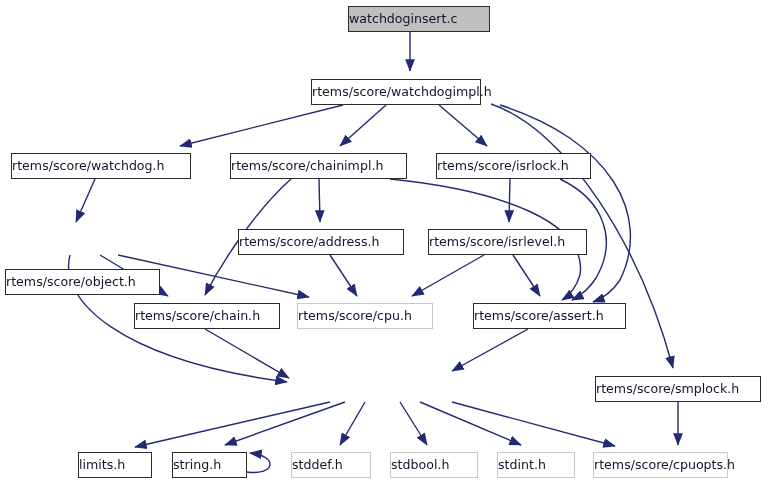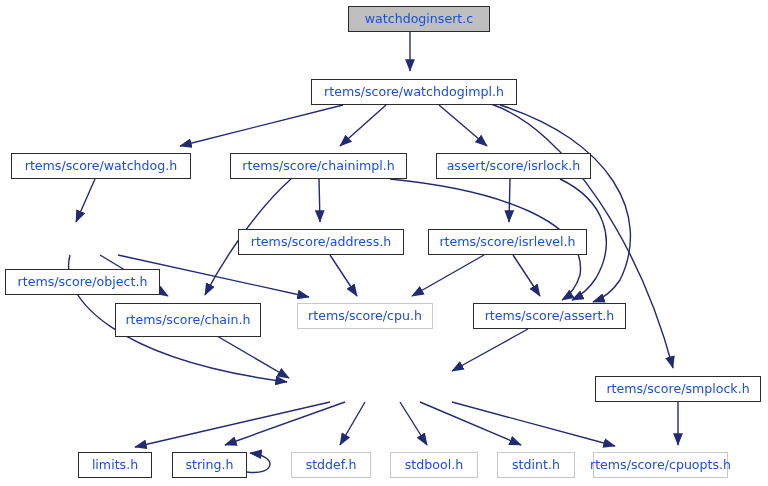--- a/index.html
+++ b/index.html
@@ -20,24 +20,24 @@
     left: 0;
     top: 0;
     width: 768px;
     height: 486px;
   }
   .node-box {
     position: absolute;
     box-sizing: border-box;
     display: flex;
     align-items: center;
-    justify-content: center;
+    justify-content: flex-start;
     background: #ffffff;
     border: 1px solid #2b2b2b;
-    color: #1d4ed8;
+    color: #0f172a;
     font-size: 12.6px;
     line-height: 1;
     white-space: nowrap;
     letter-spacing: 0px;
   }
   .node-box.root {
     background: #bfbfbf;
     border: 1px solid #2b2b2b;
   }
   .node-box.faded {
@@ -115,49 +115,49 @@
       <path d="M 678,402 L 678,445"></path>
 
       <path d="M 247,472 C 275,476 279,456 250,453"></path>
     </g>
   </svg>
 
   <div class="node-box root" style="left:348px; top:6px; width:142px; height:26px;">
     <span class="node-label">watchdoginsert.c</span>
   </div>
 
-  <div class="node-box" style="left:311px; top:79px; width:206px; height:26px;">
+  <div class="node-box" style="left:311px; top:79px; width:170px; height:26px;">
     <span class="node-label">rtems/score/watchdogimpl.h</span>
   </div>
 
   <div class="node-box" style="left:11px; top:153px; width:180px; height:26px;">
     <span class="node-label">rtems/score/watchdog.h</span>
   </div>
 
   <div class="node-box" style="left:230px; top:153px; width:177px; height:26px;">
     <span class="node-label">rtems/score/chainimpl.h</span>
   </div>
 
   <div class="node-box" style="left:436px; top:153px; width:155px; height:26px;">
-    <span class="node-label">assert/score/isrlock.h</span>
+    <span class="node-label">rtems/score/isrlock.h</span>
   </div>
 
   <div class="node-box" style="left:5px; top:229px; width:155px; height:26px;margin-top:40px;">
     <span class="node-label">rtems/score/object.h</span>
   </div>
 
   <div class="node-box" style="left:238px; top:229px; width:166px; height:26px;">
     <span class="node-label">rtems/score/address.h</span>
   </div>
 
   <div class="node-box" style="left:428px; top:229px; width:159px; height:26px;">
     <span class="node-label">rtems/score/isrlevel.h</span>
   </div>
 
-  <div class="node-box" style="left:115px; top:303px; width:146px; height:34px;">
+  <div class="node-box" style="left:134px; top:303px; width:146px; height:26px;">
     <span class="node-label">rtems/score/chain.h</span>
   </div>
 
   <div class="node-box faded" style="left:297px; top:303px; width:136px; height:26px;">
     <span class="node-label">rtems/score/cpu.h</span>
   </div>
 
   <div class="node-box" style="left:473px; top:303px; width:153px; height:26px;">
     <span class="node-label">rtems/score/assert.h</span>
   </div>

